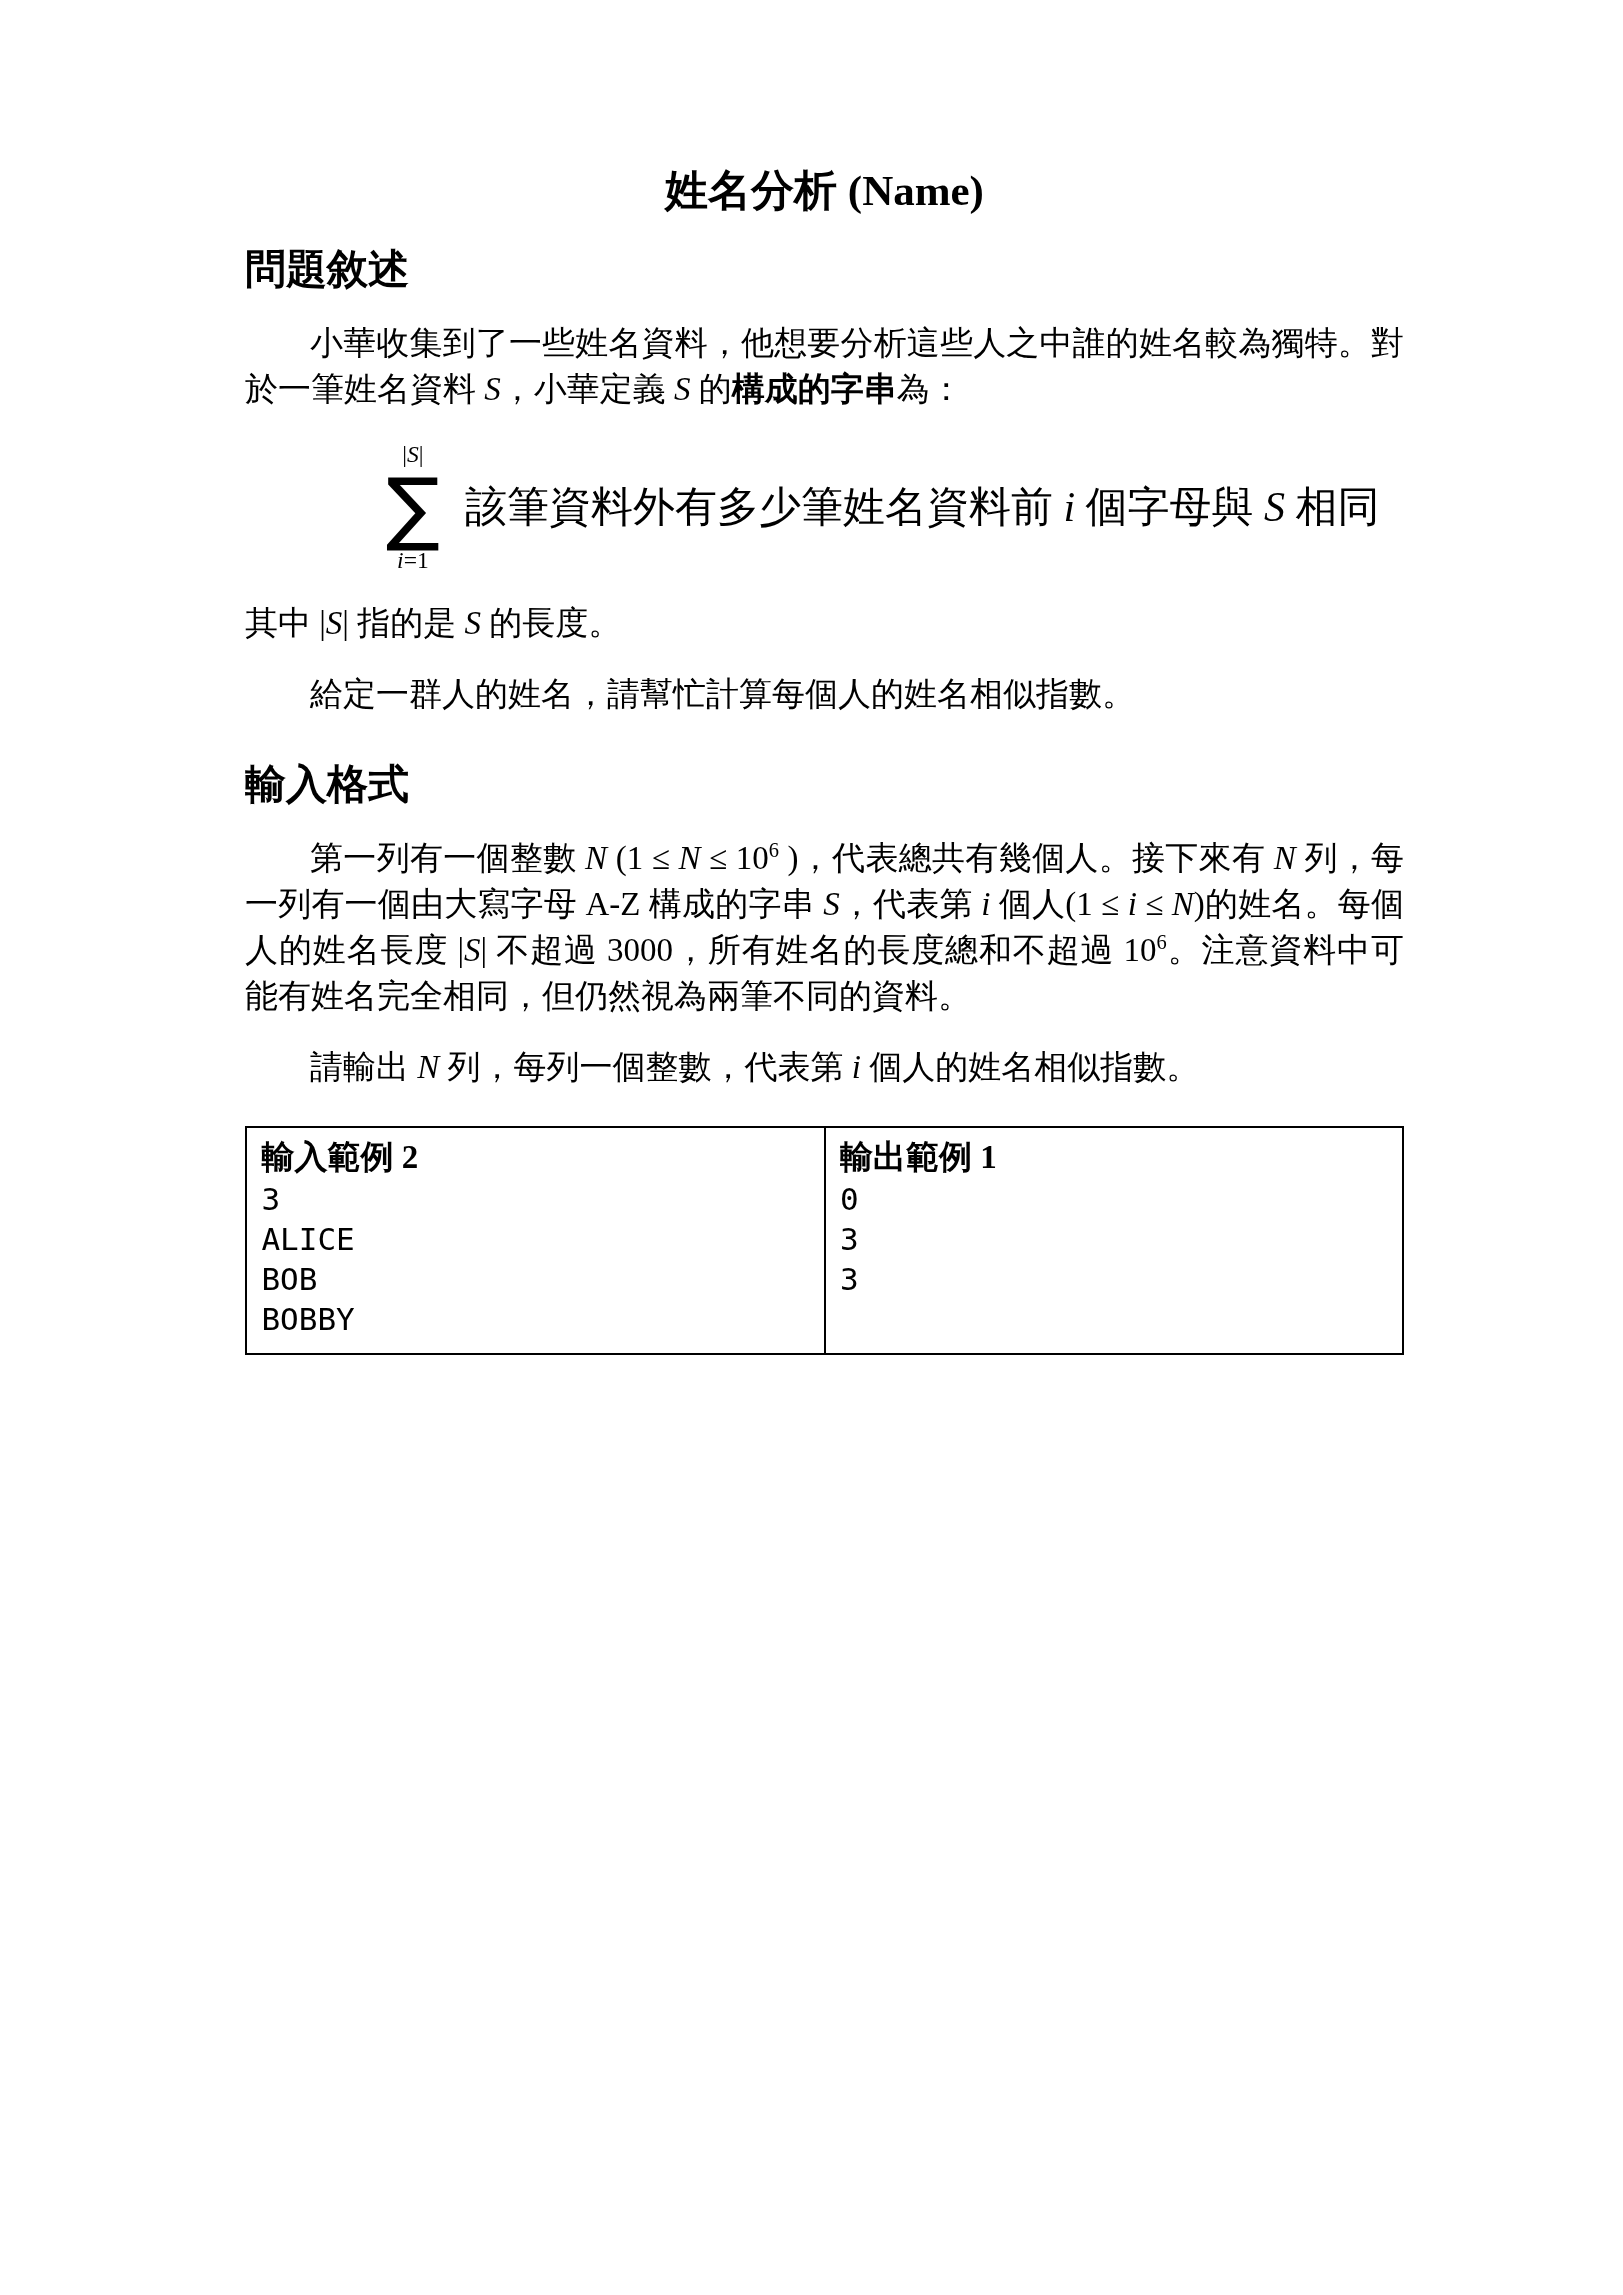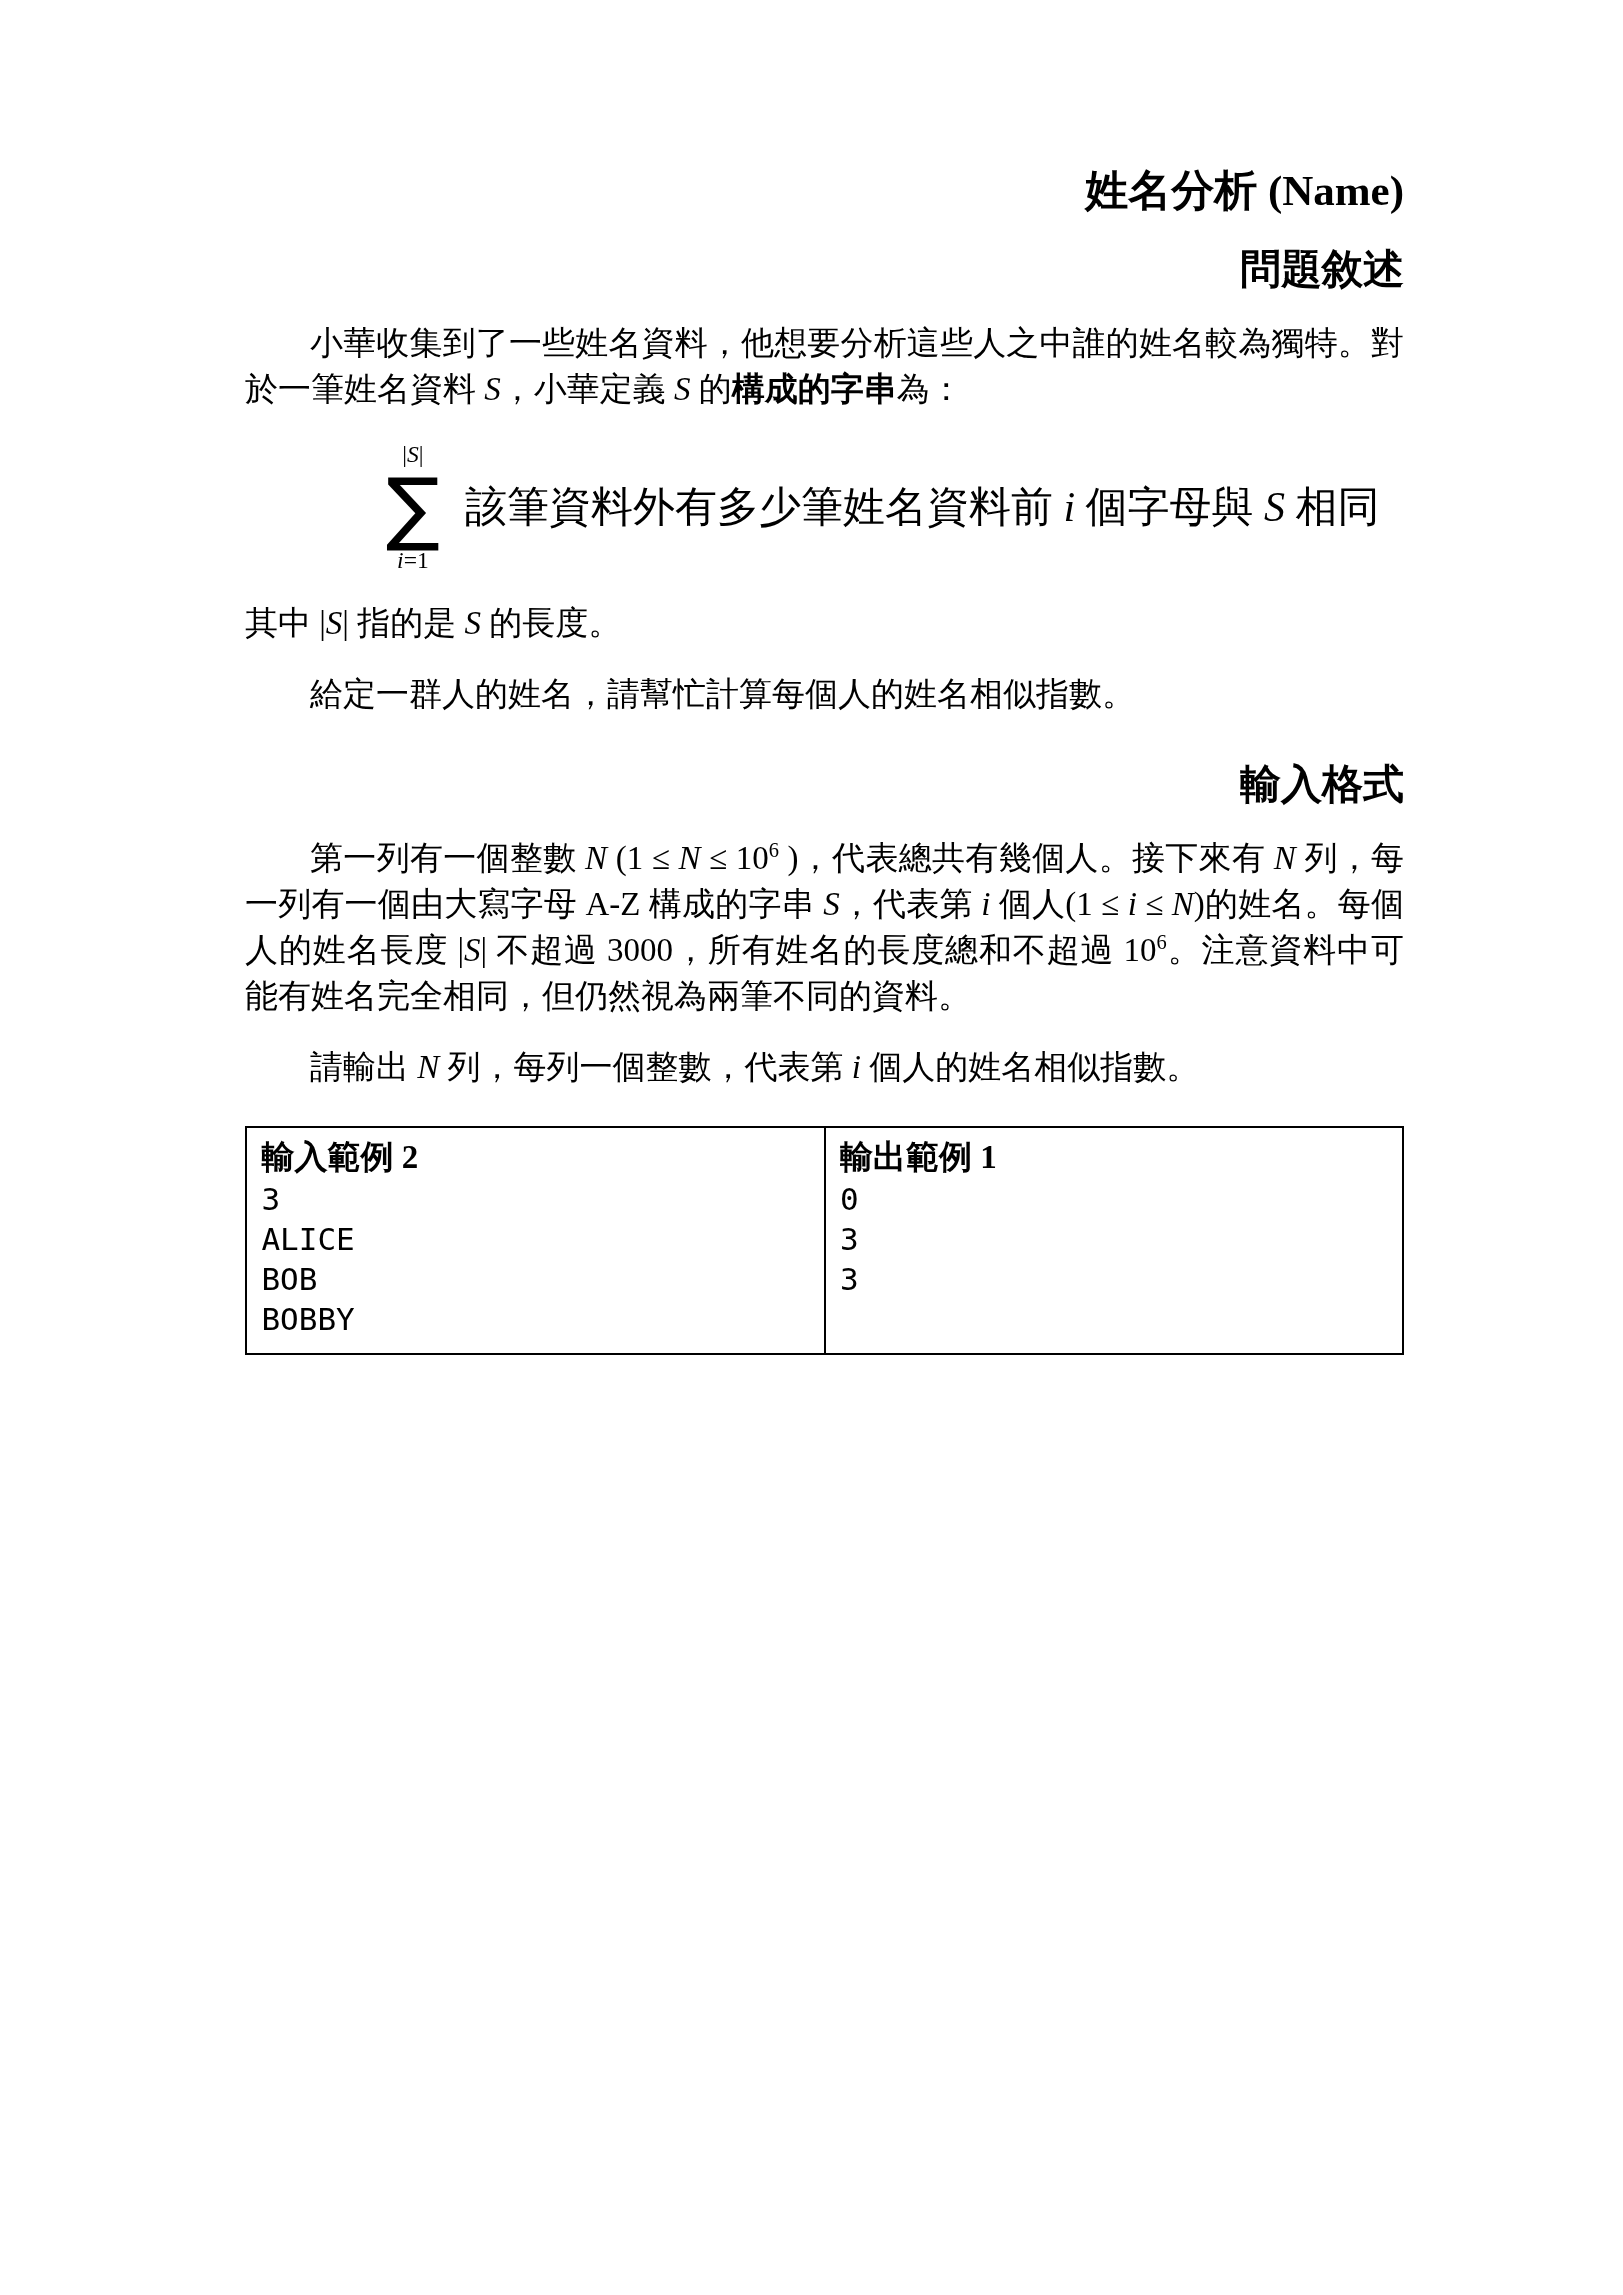--- a/index.html
+++ b/index.html
@@ -7,29 +7,28 @@
     position:relative;
     width:1623px;height:2295px;
     background:#ffffff;color:#000000;
     box-sizing:border-box;
     padding:164px 219px 0 245px;
     overflow:hidden;
     font-family:"Liberation Serif","DejaVu Serif",serif;
   }
   .title{
     font-size:43px;font-weight:bold;
-    text-align:right;
+    text-align:center;
     margin:0 0 0 0;
     line-height:1.25;
   }
   h2.section-heading{
     font-size:41px;font-weight:bold;
     margin:42px 0 0 0;
     line-height:1.25;
-    text-align:right;
   }
   h2.first{margin-top:26px;}
   p.body{
     font-size:33px;line-height:46px;
     text-align:justify;
     margin:25px 0 0 0;
   }
   p.indent{text-indent:65px;}
   .var{font-style:italic;font-family:"Liberation Serif","DejaVu Serif",serif;}
   .bold{font-weight:bold;}

